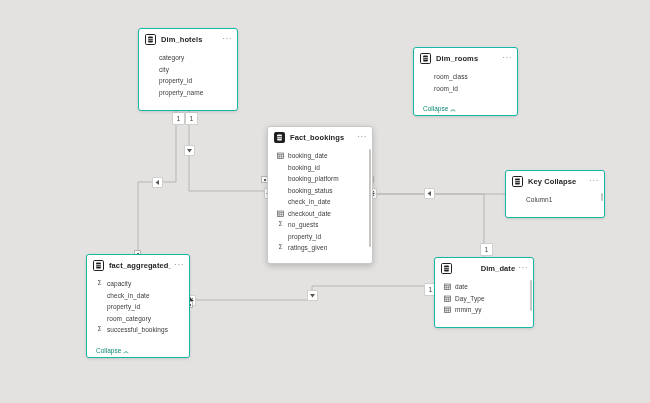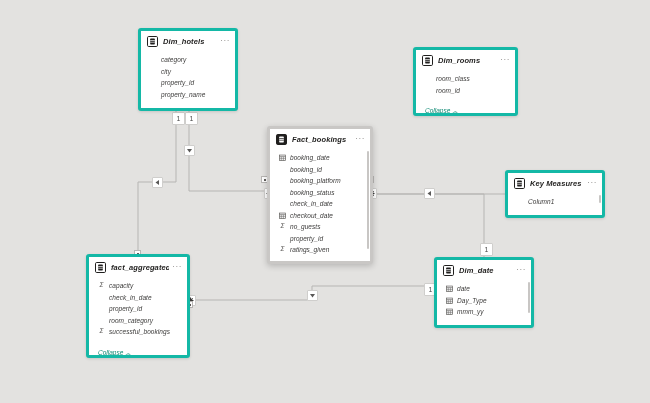--- a/index.html
+++ b/index.html
@@ -61,26 +61,25 @@
     border: 1px solid #cfcecc;
     border-radius: 1px;
     box-sizing: border-box;
   }
   .marker svg { display: block; }
 
   
   .tbl {
     position: absolute;
     background: #ffffff;
-    border: 3px solid #14b8a6;
+    border: 1px solid #14b8a6;
     border-radius: 3px;
     box-shadow: 0 1px 3px rgba(0,0,0,0.13);
     box-sizing: border-box;
     overflow: hidden;
-    font-style: italic;
   }
   .tbl.selected {
     border-color: #c9c7c5;
     box-shadow: 0 2px 6px rgba(0,0,0,0.20);
   }
 
   .tbl-head {
     display: flex;
     align-items: center;
     height: 20px;
@@ -387,21 +386,21 @@
         <div class="vscroll" style="top: 22px; height: 98px;"></div>
       </div>
       <div class="tbl" style="left: 505px; top: 170px; width: 100px; height: 48px;">
         <div class="tbl-head">
           <svg class="tbl-ico" viewBox="0 0 11 11">
             <rect x="0.5" y="0.5" width="10" height="10" rx="1.2" fill="#ffffff" stroke="#201f1e" stroke-width="1"></rect>
             <rect x="3.2" y="2.6" width="4.6" height="5.8" rx="0.6" fill="#201f1e"></rect>
             <rect x="3.2" y="4.2" width="4.6" height="0.7" fill="#ffffff"></rect>
             <rect x="3.2" y="5.8" width="4.6" height="0.7" fill="#ffffff"></rect>
           </svg>
-          <span class="tbl-title">Key Measures</span>
+          <span class="tbl-title">Key Collapse</span>
           <span class="tbl-ellipsis">···</span>
         </div>
         <div class="tbl-fields">
           <div class="fld">
             <span class="fld-ico blank"></span>
             <span class="fld-name">Column1</span>
           </div>
         </div>
         <div class="tbl-foot"><span class="collapse-link"><span>Collapse</span><span class="collapse-caret">︽</span></span></div>
         <div class="vscroll" style="top: 22px; height: 8px;"></div>
@@ -434,21 +433,21 @@
             <span class="fld-ico blank"></span>
             <span class="fld-name">room_category</span>
           </div>
           <div class="fld">
             <span class="fld-sigma">Σ</span>
             <span class="fld-name">successful_bookings</span>
           </div>
         </div>
         <div class="tbl-foot"><span class="collapse-link"><span>Collapse</span><span class="collapse-caret">︽</span></span></div>
       </div>
-      <div class="tbl" style="left: 434px; top: 257px; width: 100px; height: 71px;">
+      <div class="tbl" style="left: 434px; top: 257px; width: 100px; height: 71px; text-align: right;">
         <div class="tbl-head">
           <svg class="tbl-ico" viewBox="0 0 11 11">
             <rect x="0.5" y="0.5" width="10" height="10" rx="1.2" fill="#ffffff" stroke="#201f1e" stroke-width="1"></rect>
             <rect x="3.2" y="2.6" width="4.6" height="5.8" rx="0.6" fill="#201f1e"></rect>
             <rect x="3.2" y="4.2" width="4.6" height="0.7" fill="#ffffff"></rect>
             <rect x="3.2" y="5.8" width="4.6" height="0.7" fill="#ffffff"></rect>
           </svg>
           <span class="tbl-title">Dim_date</span>
           <span class="tbl-ellipsis">···</span>
         </div>

